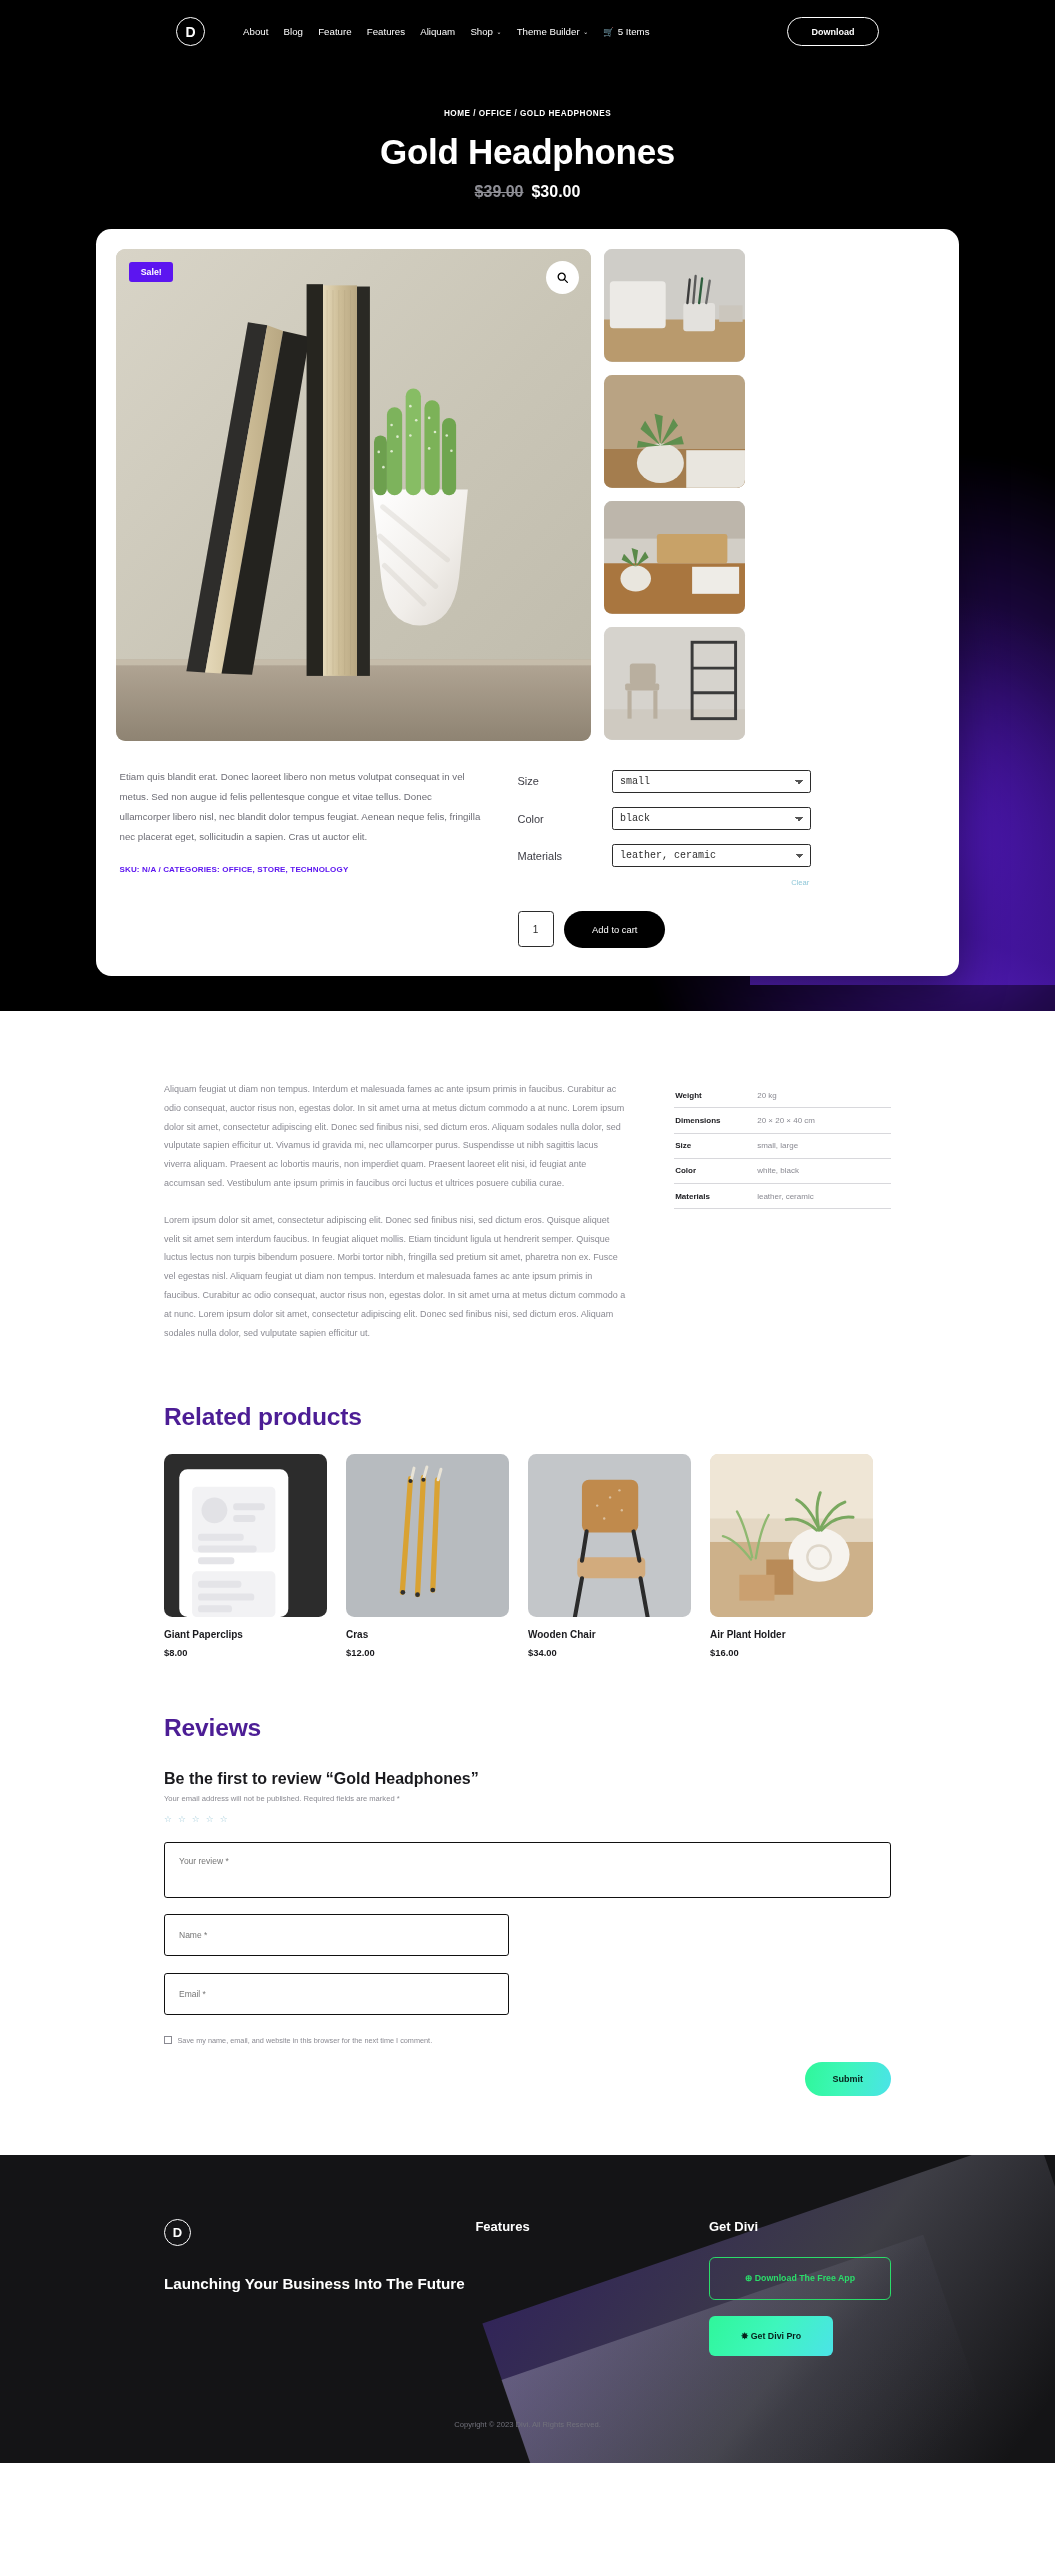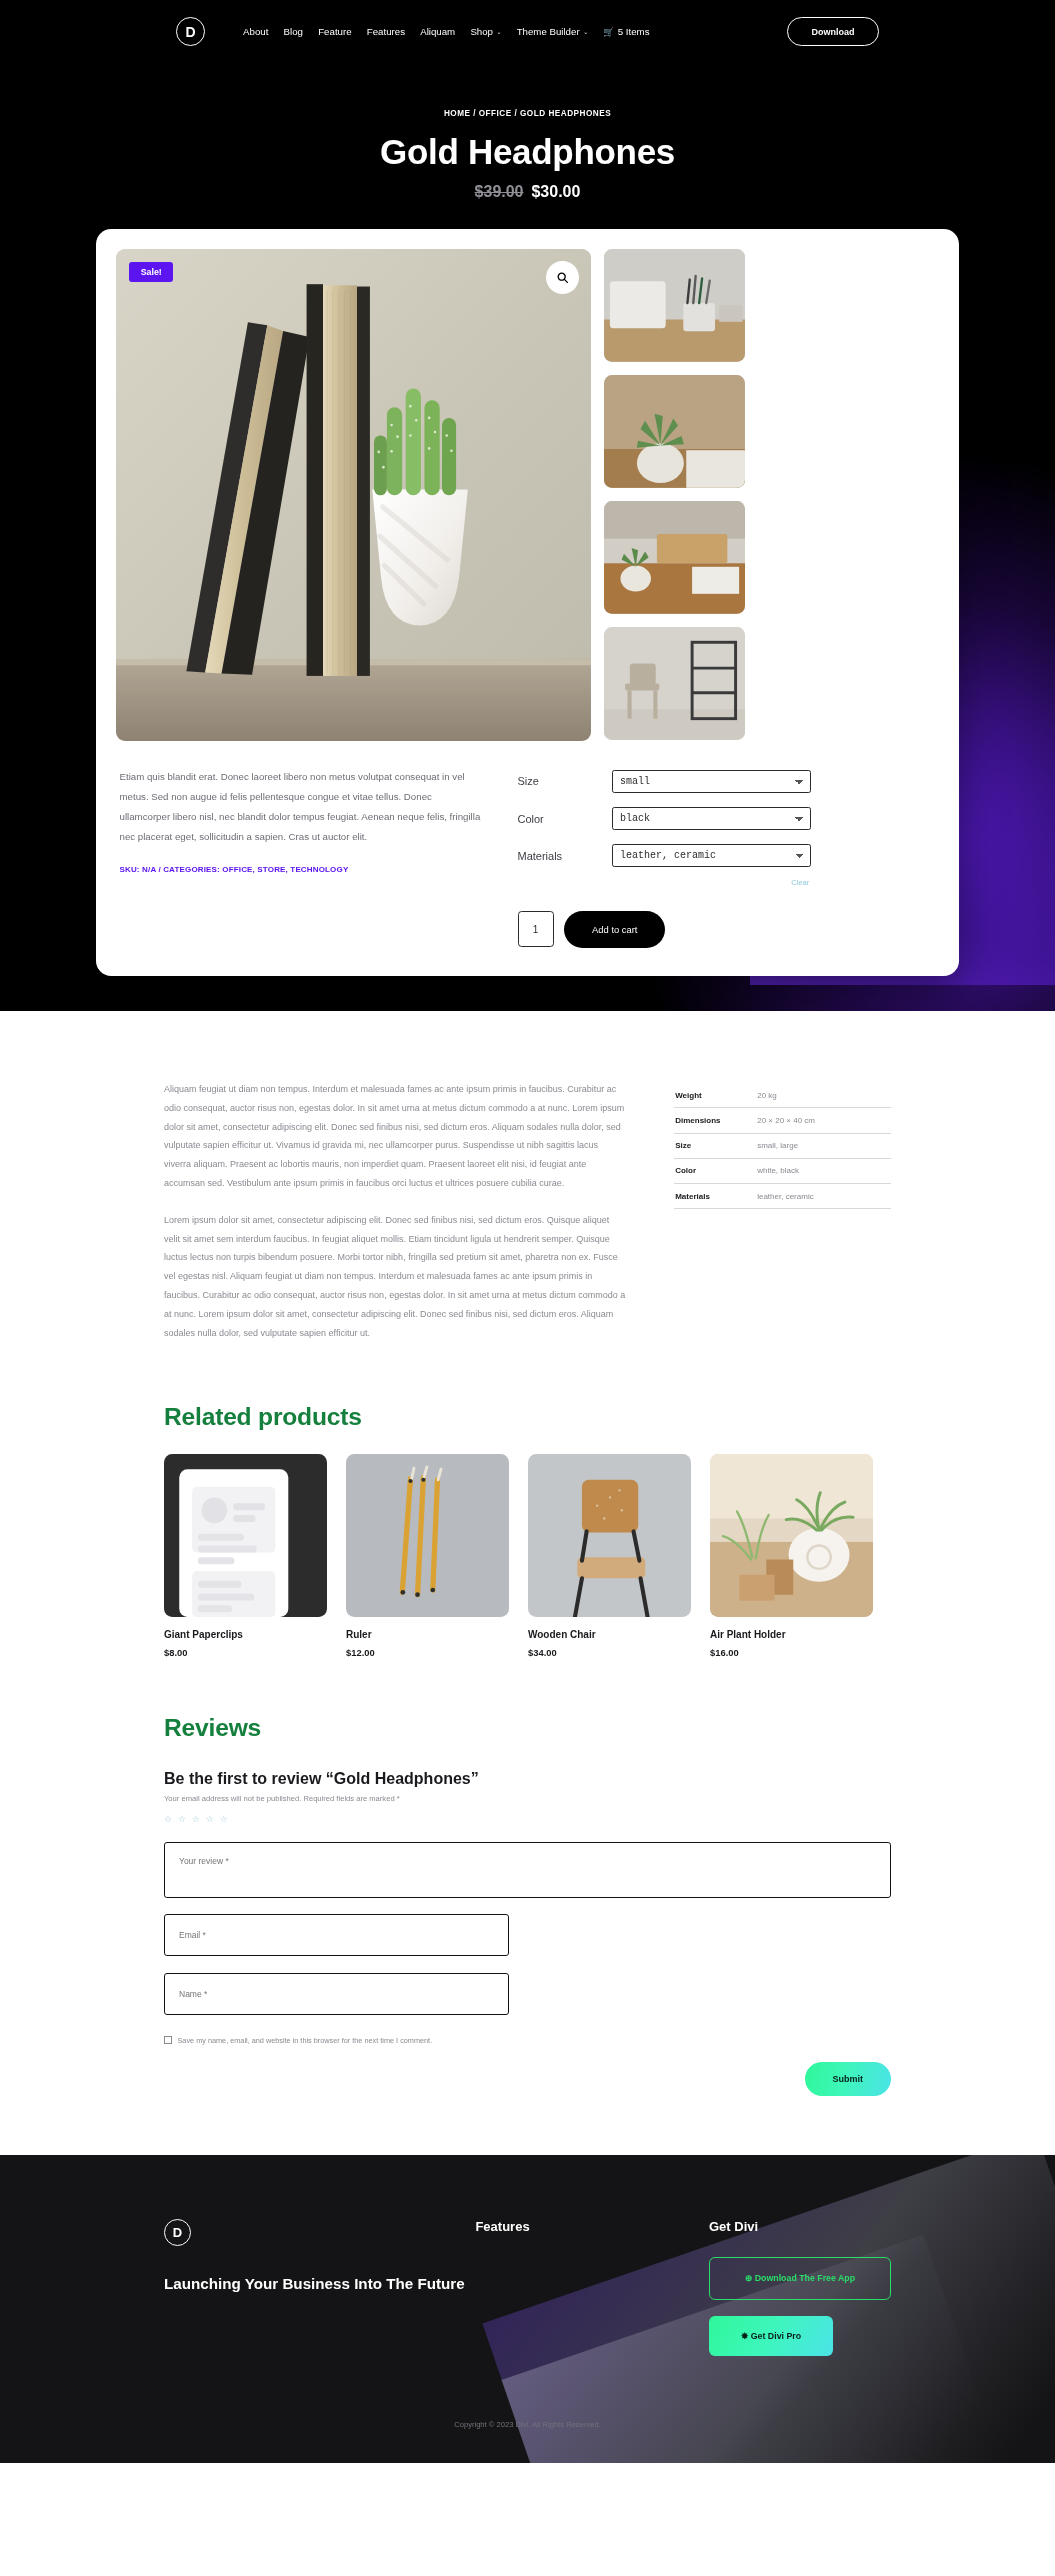--- a/index.html
+++ b/index.html
@@ -183,21 +183,21 @@
   .spec-table { flex: 1; padding-top: 3.5px; }
   .spec-row {
     display: flex; border-bottom: 0.6px solid #d8d8dc;
     padding: 7.6px 1.2px;
   }
   .spec-k { width: 82px; font-size: 8px; font-weight: 700; color: #1a1a1e; }
   .spec-v { font-size: 8px; color: #8a8a92; }
 
   
   .related { padding-top: 42px; }
-  .sec-title { font-size: 24.6px; font-weight: 700; color: #15803d; letter-spacing: -0.2px;}
+  .sec-title { font-size: 24.6px; font-weight: 700; color: #4c1d95; letter-spacing: -0.2px;}
   .rel-grid { display: flex; gap: 19px; margin-top: 23.5px; }
   .rel-card { width: 163px; }
   .rel-img {
     width: 163px; height: 163px; border-radius: 8.2px; overflow: hidden;
     position: relative; cursor: pointer;
   }
   .rel-name { margin-top: 11.7px; font-size: 10px; font-weight: 700; color: #1a1a1e; }
   .rel-price { margin-top: 7px; font-size: 9.4px; font-weight: 700; color: #1a1a1e; }
 
   
@@ -602,21 +602,21 @@
                 </g>
                 <g fill="#2f2f2f">
                   <circle cx="97" cy="236" r="4"></circle>
                     <circle cx="122" cy="240" r="4"></circle>
                     <circle cx="148" cy="232" r="4"></circle>
                   <circle cx="110" cy="46" r="3.5"></circle>
                     <circle cx="132" cy="44" r="3.5"></circle>
                 </g>
               </svg>
             </div>
-            <div class="rel-name">Ruler</div>
+            <div class="rel-name">Cras</div>
             <div class="rel-price">$12.00</div>
           </div>
 
           <div class="rel-card">
             <div class="rel-img">
               <svg viewBox="0 0 278 278" preserveAspectRatio="none">
                 <rect width="278" height="278" fill="#c3c6c9"></rect>
                 <rect x="92" y="44" width="96" height="90" rx="12" fill="#c08a4c"></rect>
                 <rect x="84" y="176" width="116" height="36" rx="8" fill="#d2ab7d"></rect>
                 <g stroke="#2b2b2b" stroke-width="7" stroke-linecap="round">
@@ -669,22 +669,22 @@
         </div>
       </div>
 
       <div class="reviews">
         <h2 class="sec-title">Reviews</h2>
         <h3 class="rev-sub">Be the first to review “Gold Headphones”</h3>
         <div class="rev-note">Your email address will not be published. Required fields are marked *</div>
         <div class="stars">☆ ☆ ☆ ☆ ☆</div>
 
         <textarea class="ta" placeholder="Your review *" style=""></textarea>
+        <input class="inp" type="text" placeholder="Name *" style="">
         <input class="inp" type="text" placeholder="Email *" style="">
-        <input class="inp" type="text" placeholder="Name *" style="">
 
         <div class="chk-row">
           <div class="chk"></div>
           <div class="chk-lab">Save my name, email, and website in this browser for the next time I comment.</div>
         </div>
 
         <div class="submit-row">
           <button class="submit-btn">Submit</button>
         </div>
       </div>

